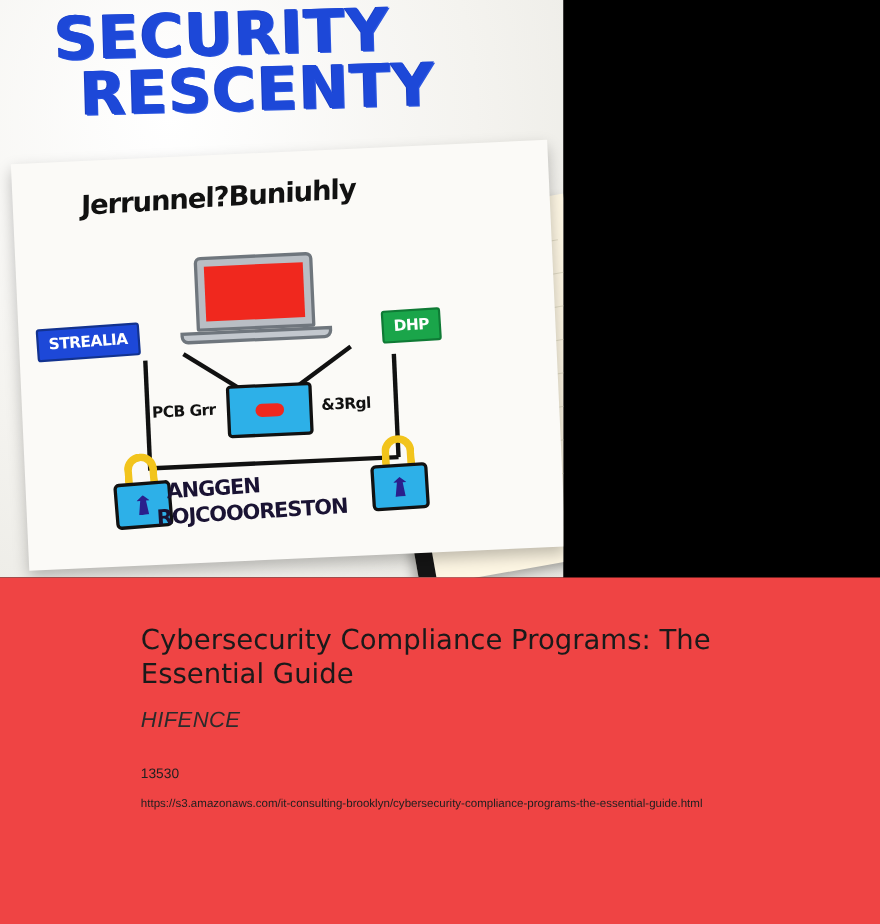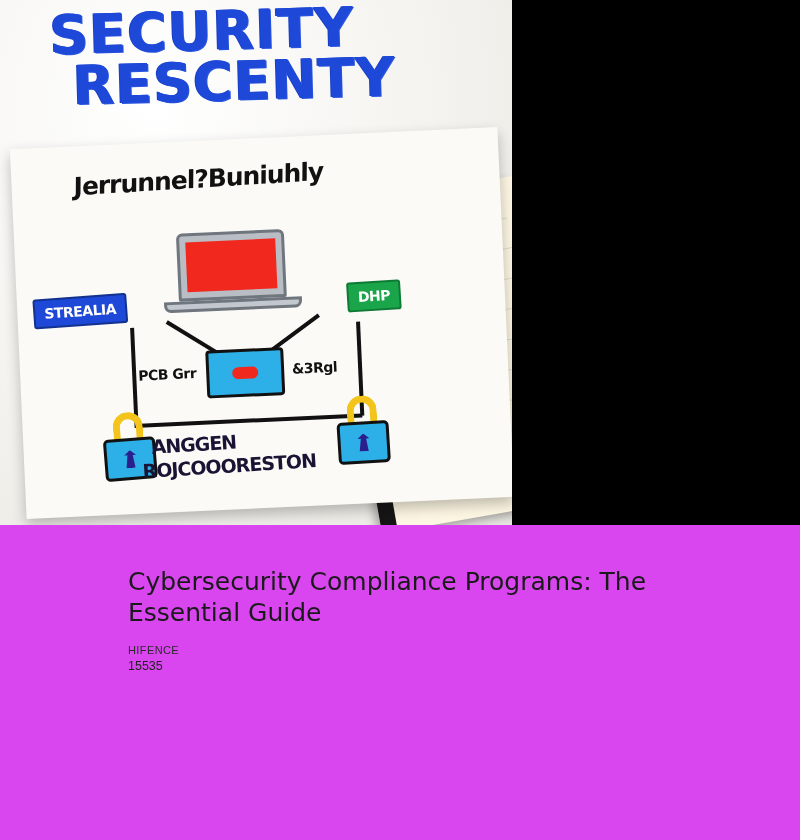--- a/index.html
+++ b/index.html
@@ -218,36 +218,38 @@
     border-bottom: 6px solid transparent;
   }
 
   
   .info {
     position: absolute;
     left: 0;
     top: 525px;
     width: 800px;
     height: 315px;
-    background: #d946ef;
+    background: #ef4444;
     padding: 42px 62px 0 128px;
   }
   .info-title {
     font-family: "DejaVu Sans", sans-serif;
     font-size: 25px;
     line-height: 1.22;
     color: #1a1a1a;
     font-weight: normal;
     margin: 0 0 16px 0;
     max-width: 640px;
   }
   .info-brand {
-    font-size: 11px;
+    font-size: 20px;
     color: #2b2b2b;
     letter-spacing: 0.4px;
+    margin-bottom: 26px;
+    font-style: italic;
   }
   .info-line {
     font-size: 12.5px;
     color: #1f1f1f;
     line-height: 1.62;
   }
   .info-url {
     margin-top: 12px;
     font-size: 10.5px;
     color: #1f1f1f;
@@ -318,14 +320,15 @@
 
       <div class="bottom-text">ANGGEN</div>
       <div class="bottom-text-2">ROJCOOORESTON</div>
     </div>
   </div>
 </div>
 
 <div class="info">
   <h1 class="info-title">Cybersecurity Compliance Programs: The Essential Guide</h1>
   <div class="info-brand">HIFENCE</div>
-  <div class="info-line">15535</div>
+  <div class="info-line">13530</div>
+  <div class="info-url">https://s3.amazonaws.com/it-consulting-brooklyn/cybersecurity-compliance-programs-the-essential-guide.html</div>
 </div>
 
 </body></html>

